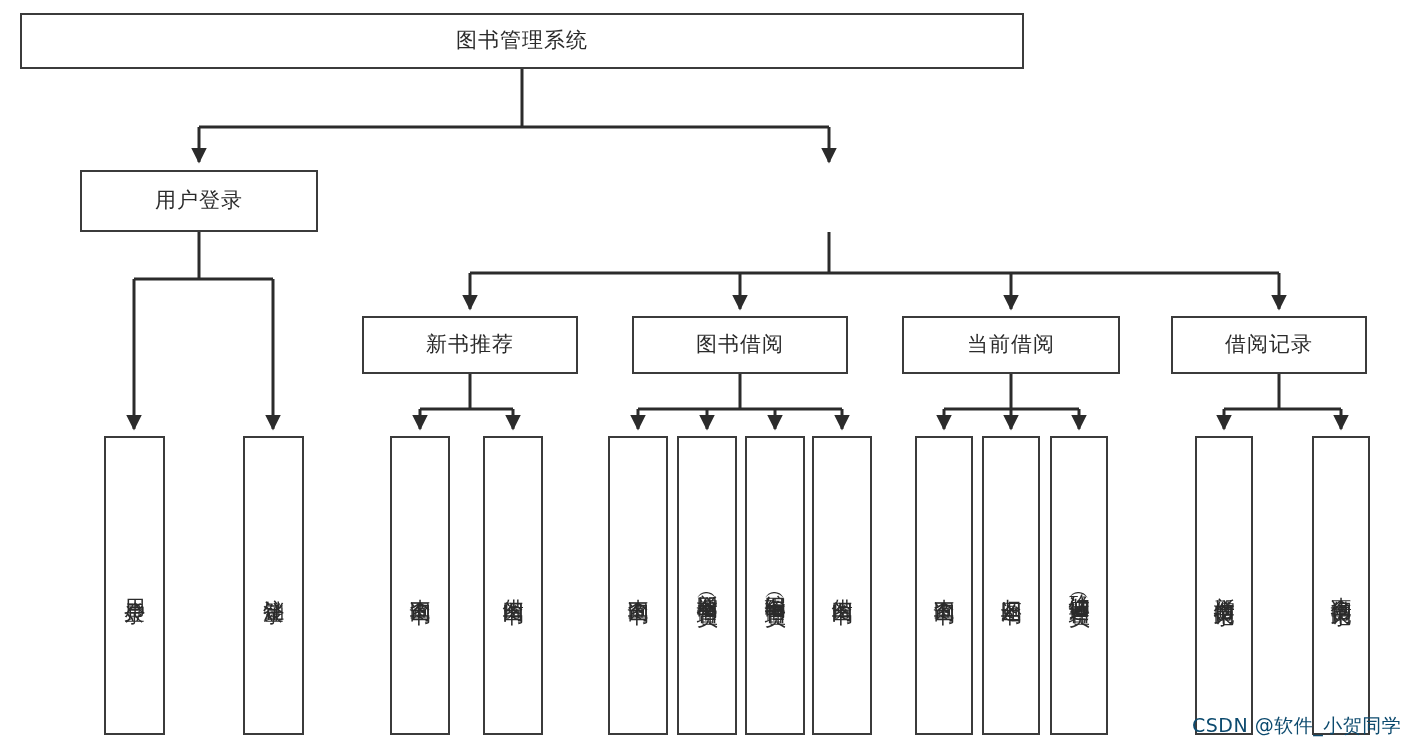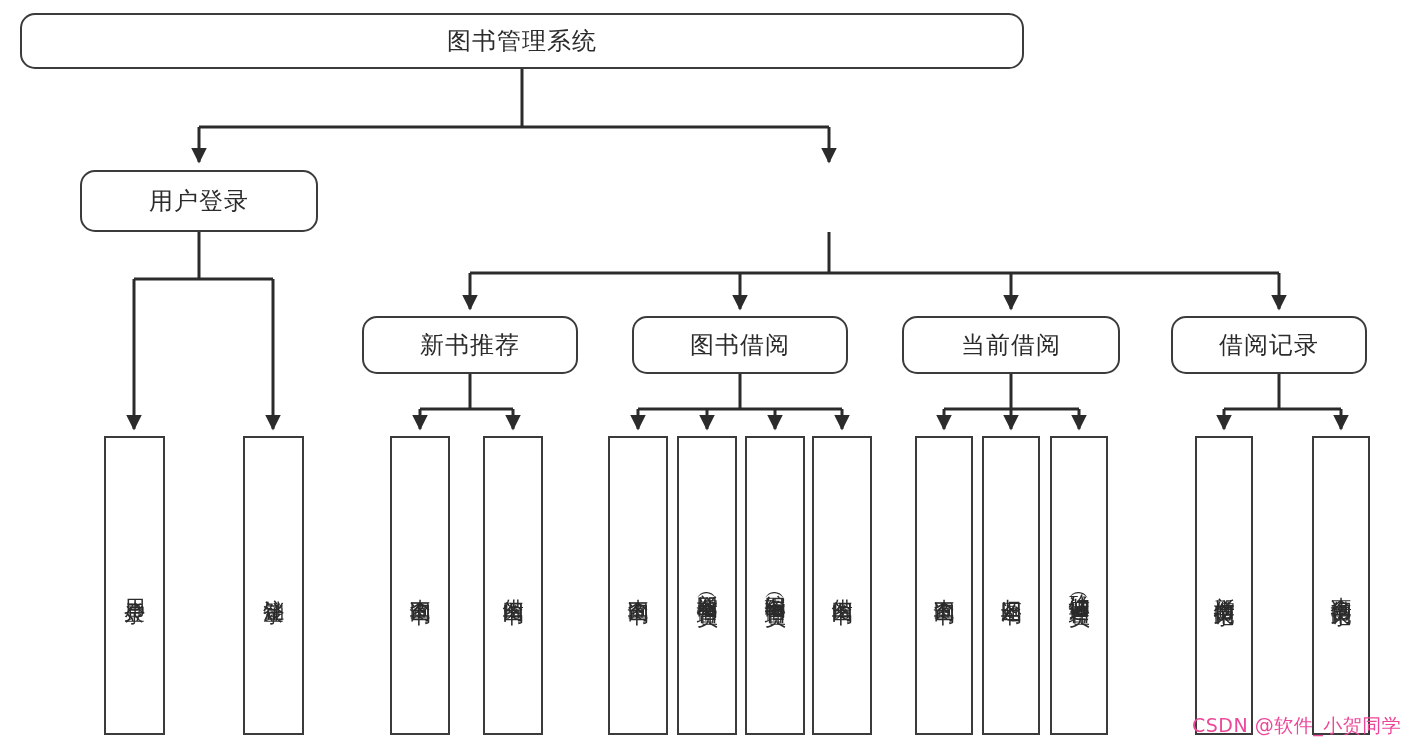--- a/index.html
+++ b/index.html
@@ -21,24 +21,23 @@
     position: absolute;
     box-sizing: border-box;
     border: 2.5px solid #3b3b3b;
     background: #ffffff;
     display: flex;
     align-items: center;
     justify-content: center;
     color: #2b2b2b;
   }
   .node.h {
-    font-size: 24px;
+    font-size: 21px;
     letter-spacing: 1px;
     line-height: 1.2;
-    border-radius: 15px;
   }
   .node.v {
     writing-mode: vertical-rl;
     text-orientation: upright;
     font-size: 21px;
     line-height: 1.35;
     letter-spacing: 2px;
     padding: 6px 0;
     text-align: center;
   }
@@ -50,21 +49,21 @@
   svg.edges {
     position: absolute;
     left: 0;
     top: 0;
     width: 1405px;
     height: 747px;
     pointer-events: none;
   }
   .watermark {
     position: absolute;
-    color: #ec4899;
+    color: #0c4a6e;
     font-size: 19px;
     letter-spacing: 0.5px;
     white-space: nowrap;
   }
 </style>
 </head>
 <body>
 
 <div id="canvas">
 

